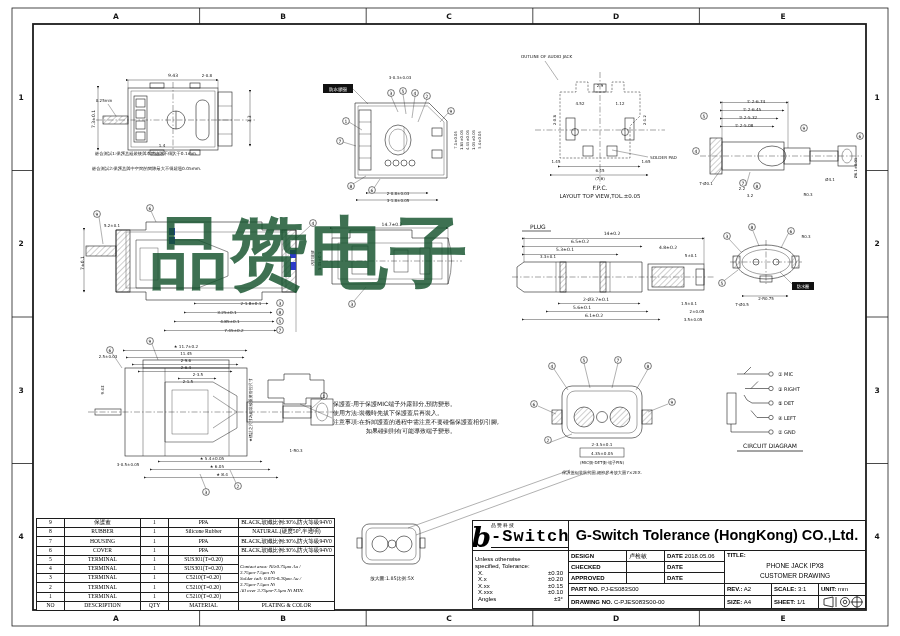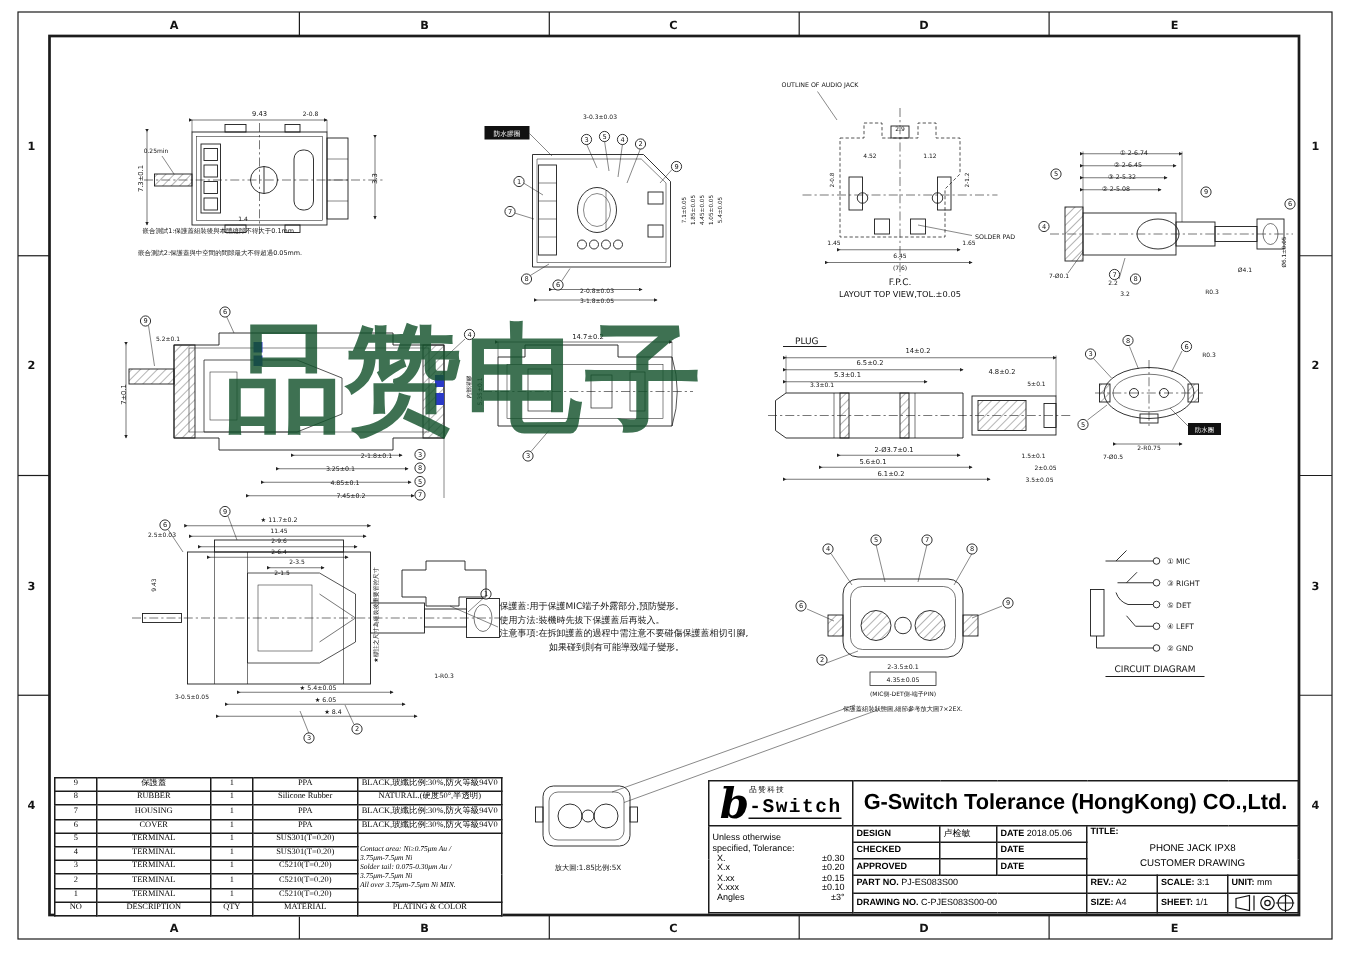--- a/index.html
+++ b/index.html
@@ -34,21 +34,21 @@
          vertical-align:middle;overflow:hidden;white-space:nowrap;}
   .tb .lbl{font-weight:bold;}
   .tb .company{font-size:14.5px;font-weight:bold;text-align:center;
                font-family:"Liberation Sans",sans-serif;}
   .tb .logo-cell{text-align:center;}
   .logo-wrap{display:flex;align-items:flex-end;justify-content:center;}
   .bigb{font-family:"DejaVu Serif",serif;font-style:italic;font-weight:bold;
         font-size:28px;line-height:.75;}
   .logo-right{display:flex;flex-direction:column;align-items:flex-start;}
   .logo-cn{font-size:5px;letter-spacing:1px;}
-  .logo-sw{font-family:"Liberation Mono",monospace;font-size:13px;font-weight:bold;
+  .logo-sw{font-family:"Liberation Mono",monospace;font-size:17px;font-weight:bold;
            border-bottom:1.5px solid #111;letter-spacing:1px;}
   .tol{font-size:5.8px;line-height:1.25;}
   .tol .tr{display:flex;justify-content:space-between;padding:0 3px;}
   .title-cell{vertical-align:top;}
   .title-lines{text-align:center;font-size:6.5px;line-height:1.6;margin-top:2px;}
   .pn{font-size:6.3px;}
 </style>
 </head>
 <body>
 

